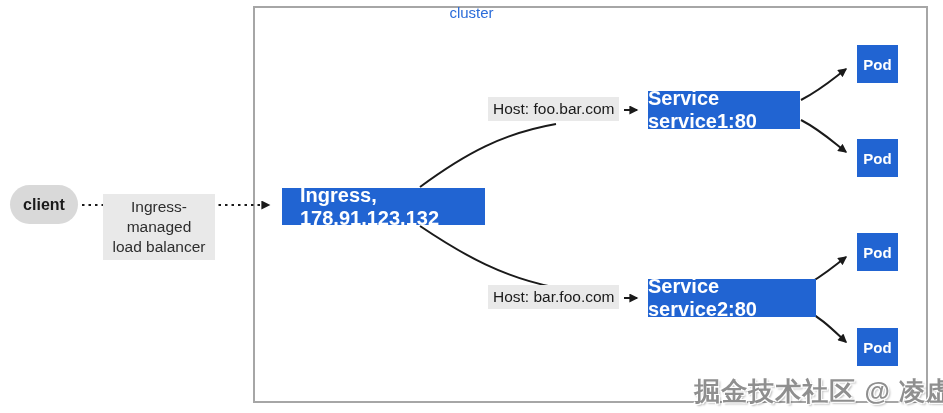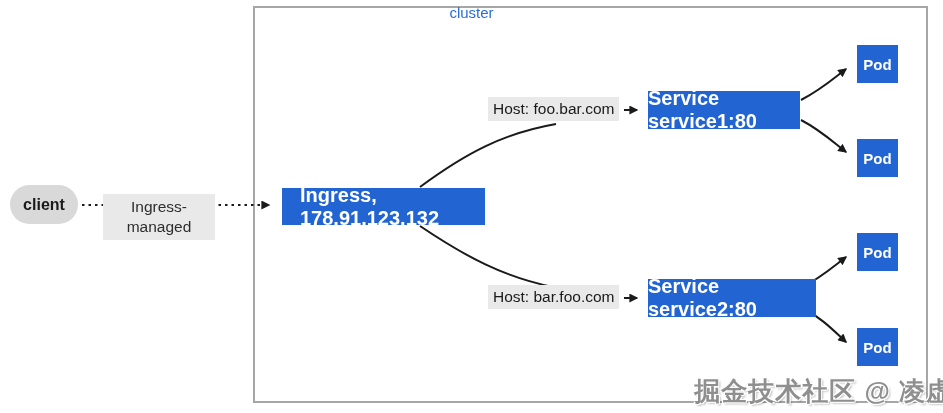--- a/index.html
+++ b/index.html
@@ -118,20 +118,21 @@
   </svg>
 
   <div class="cluster-title">cluster</div>
 
   <div class="client-node">
     <span>client</span>
   </div>
 
   <div class="lb-label">
     <div>Ingress-managed</div>
+    <div>load balancer</div>
   </div>
 
   <div class="node ingress-node">Ingress, 178.91.123.132</div>
 
   <div class="host-label host1">Host: foo.bar.com</div>
   <div class="host-label host2">Host: bar.foo.com</div>
 
   <div class="node service1-node">Service service1:80</div>
   <div class="node service2-node">Service service2:80</div>
 

